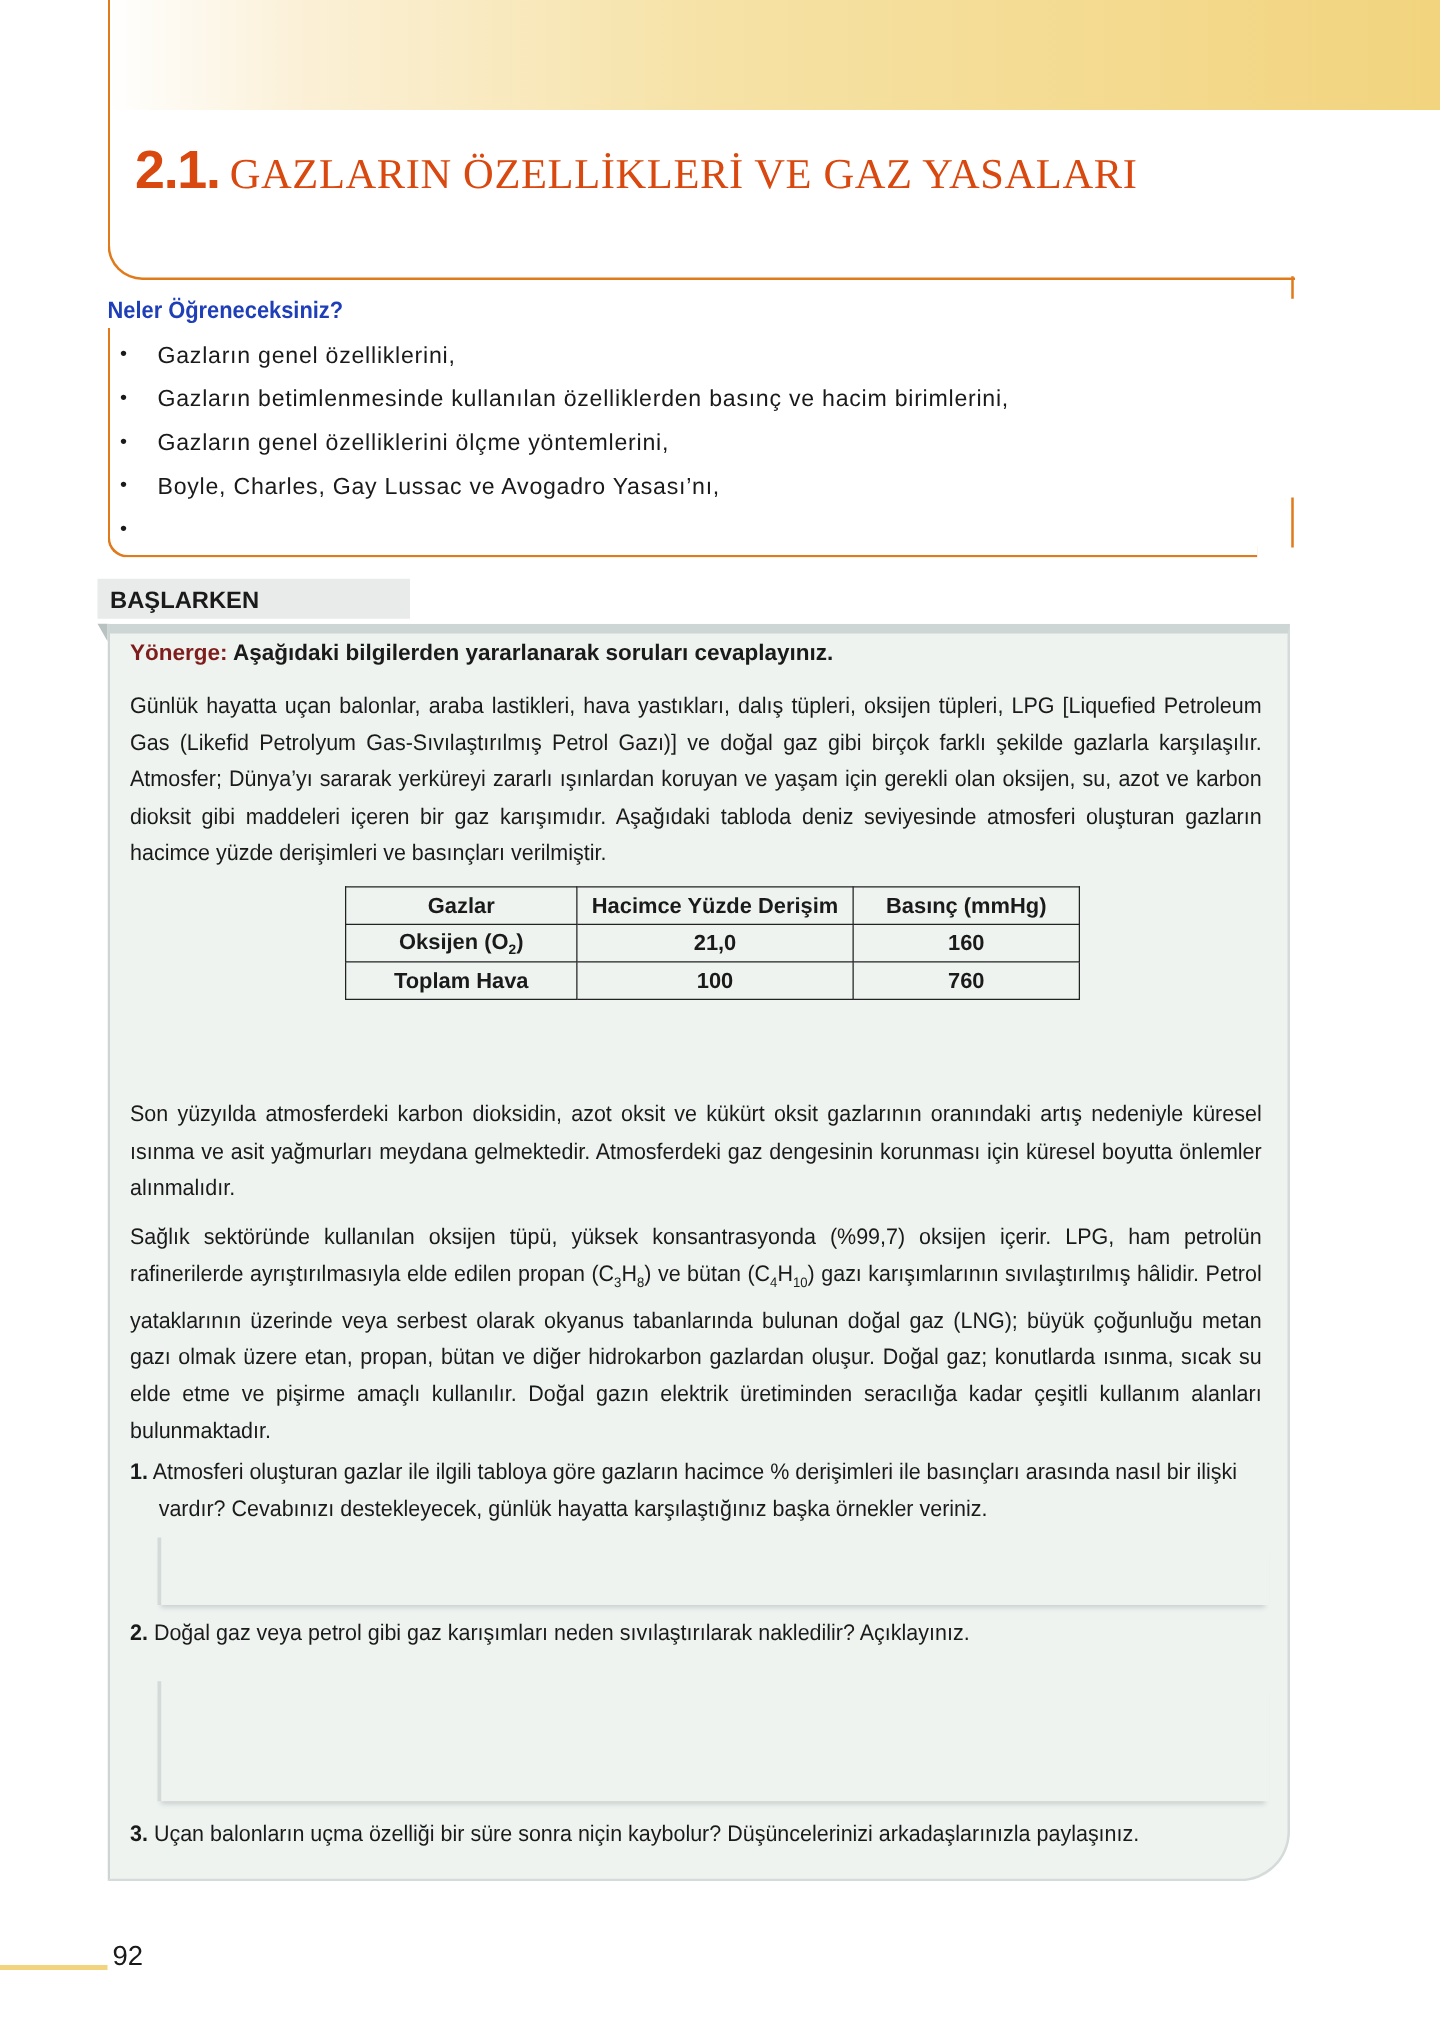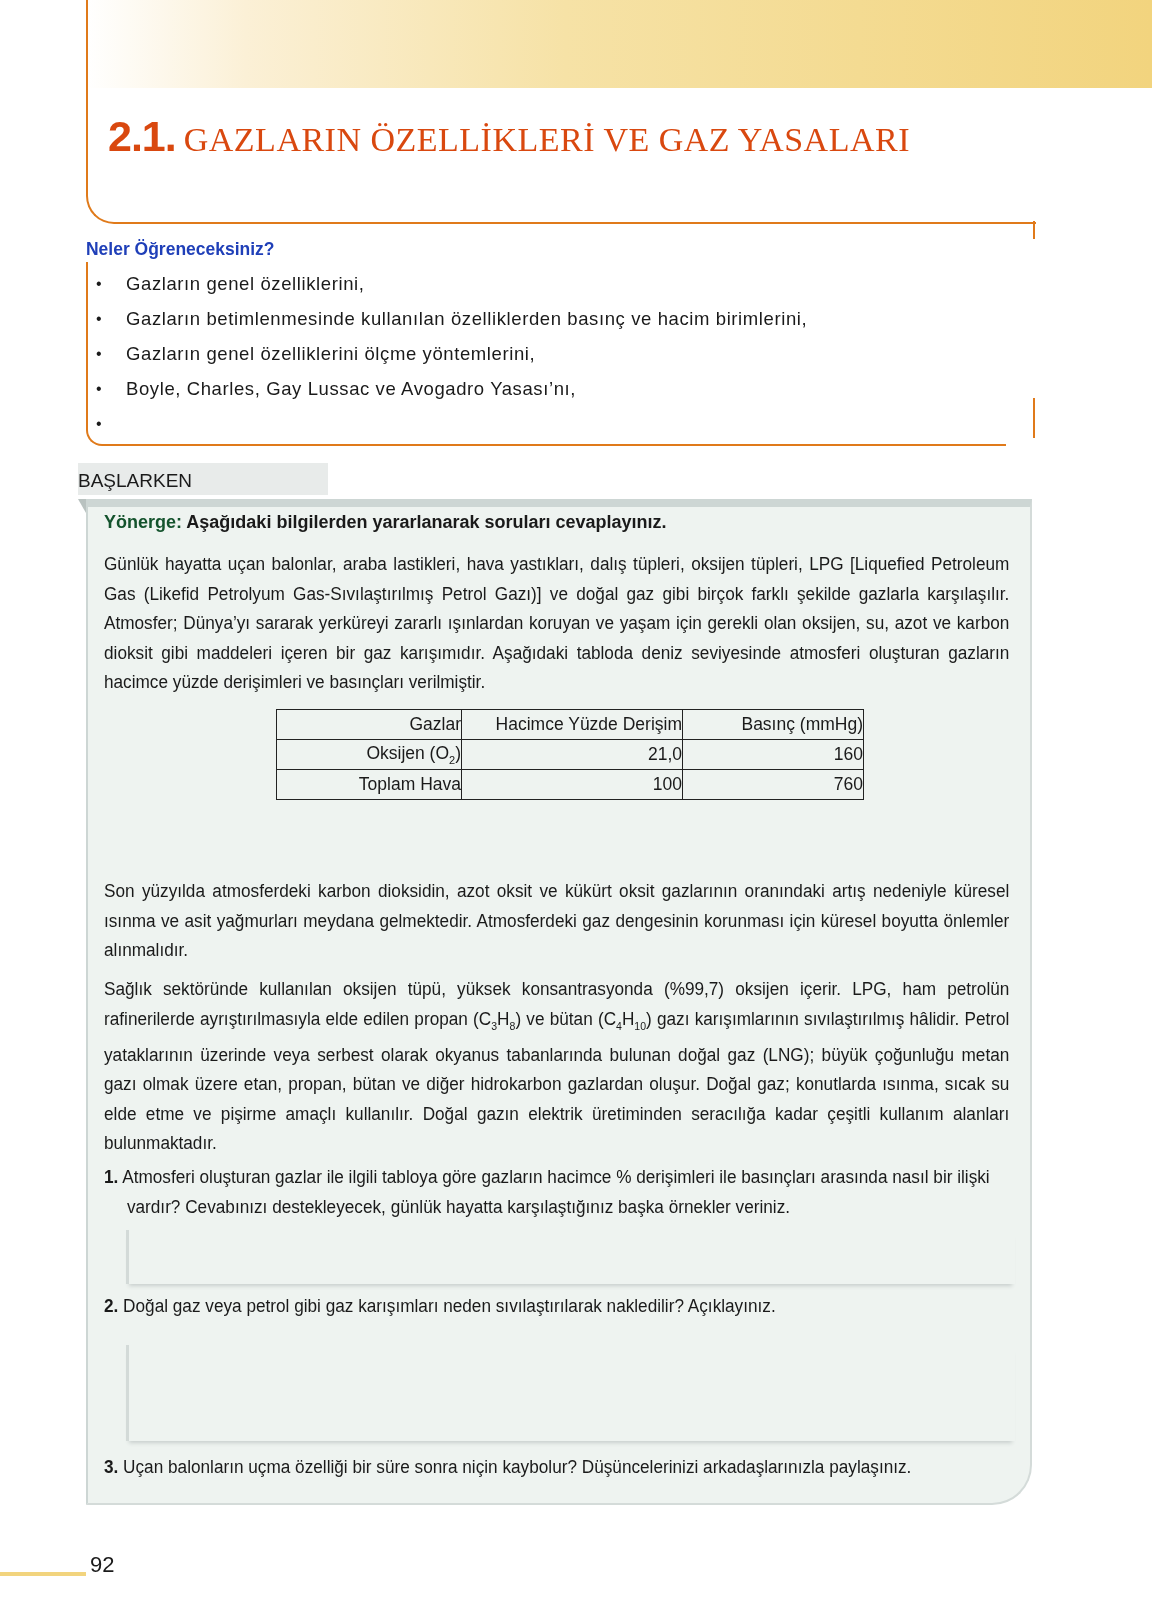--- a/index.html
+++ b/index.html
@@ -36,49 +36,49 @@
   }
   .learn-frame-tick {
     position:absolute; left:1033px; top:398px; width:2px; height:40px; background:#e07a1a;
   }
   .learn-list { position:absolute; left:96px; top:266px; list-style:none; margin:0; padding:0; }
   .learn-list li { height:35px; font-size:18.5px; letter-spacing:0.6px; display:flex; align-items:center; }
   .learn-list .bullet { width:30px; font-size:16px; }
 
   .start-tab {
     position:absolute; left:78px; top:463px; width:250px; height:32px;
-    background:#e8ebea; font-weight:normal; font-size:19px; line-height:36px; 
+    background:#e8ebea; font-weight:bold; font-size:19px; line-height:36px; padding-left:10px;
     box-sizing:border-box;
   }
   .content-box {
     position:absolute; left:86px; top:499px; width:946px; height:1006px;
     background:#eef3f0; border-top:8px solid #cdd6d4; border-left:2px solid #cdd6d4;
     border-right:2px solid #d4dbd9; border-bottom:2px solid #d4dbd9;
     border-bottom-right-radius:40px; box-sizing:border-box;
   }
   .tab-fold {
     position:absolute; left:78px; top:499px; width:0; height:0;
     border-top:14px solid #b9c2c0; border-left:8px solid transparent;
   }
   .directive { position:absolute; left:104px; top:512px; font-size:18px; font-weight:bold; white-space:nowrap; }
-  .directive .lbl { color:#14532d; }
+  .directive .lbl { color:#7f1d1d; }
 
   .para {
     position:absolute; left:104px; width:906px; font-size:18px; line-height:29.5px;
     text-align:justify; transform:scaleX(0.955); transform-origin:left;
     width:948px;
   }
   .para sub { font-size:11px; }
 
   table.gas {
     position:absolute; left:276px; top:709px; border-collapse:collapse;
     font-size:17.5px; background:#eef3f0;
   }
   table.gas td, table.gas th {
-    border:1.5px solid #222; height:29px; text-align:right; font-weight:normal; padding:0;
+    border:1.5px solid #222; height:29px; text-align:center; font-weight:bold; padding:0;
   }
   table.gas sub { font-size:11px; }
 
   .question { position:absolute; left:104px; font-size:18px; line-height:29.5px; width:948px;
     transform:scaleX(0.955); transform-origin:left; }
   .question .qnum { font-weight:bold; }
   .q1-text { display:block; padding-left:24px; text-indent:-24px; }
 
   .answer-box {
     position:absolute; left:126px; width:886px; background:#eef3f0;

